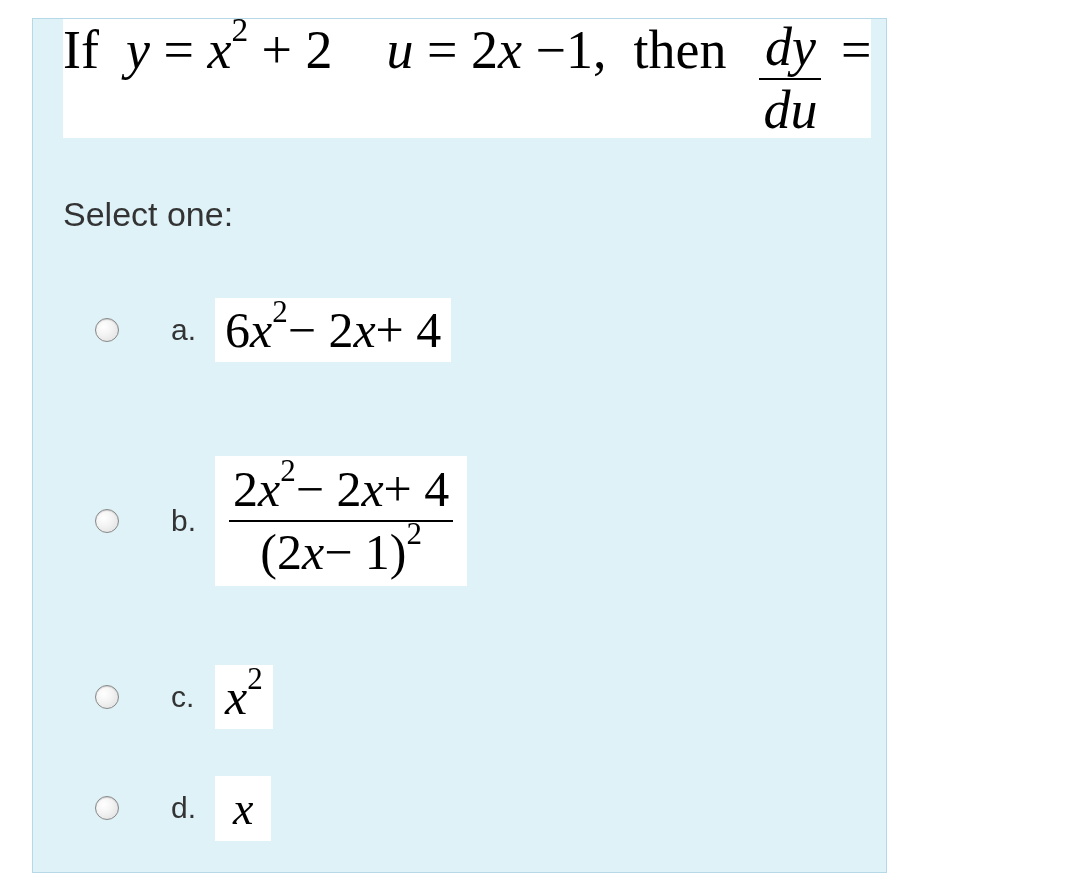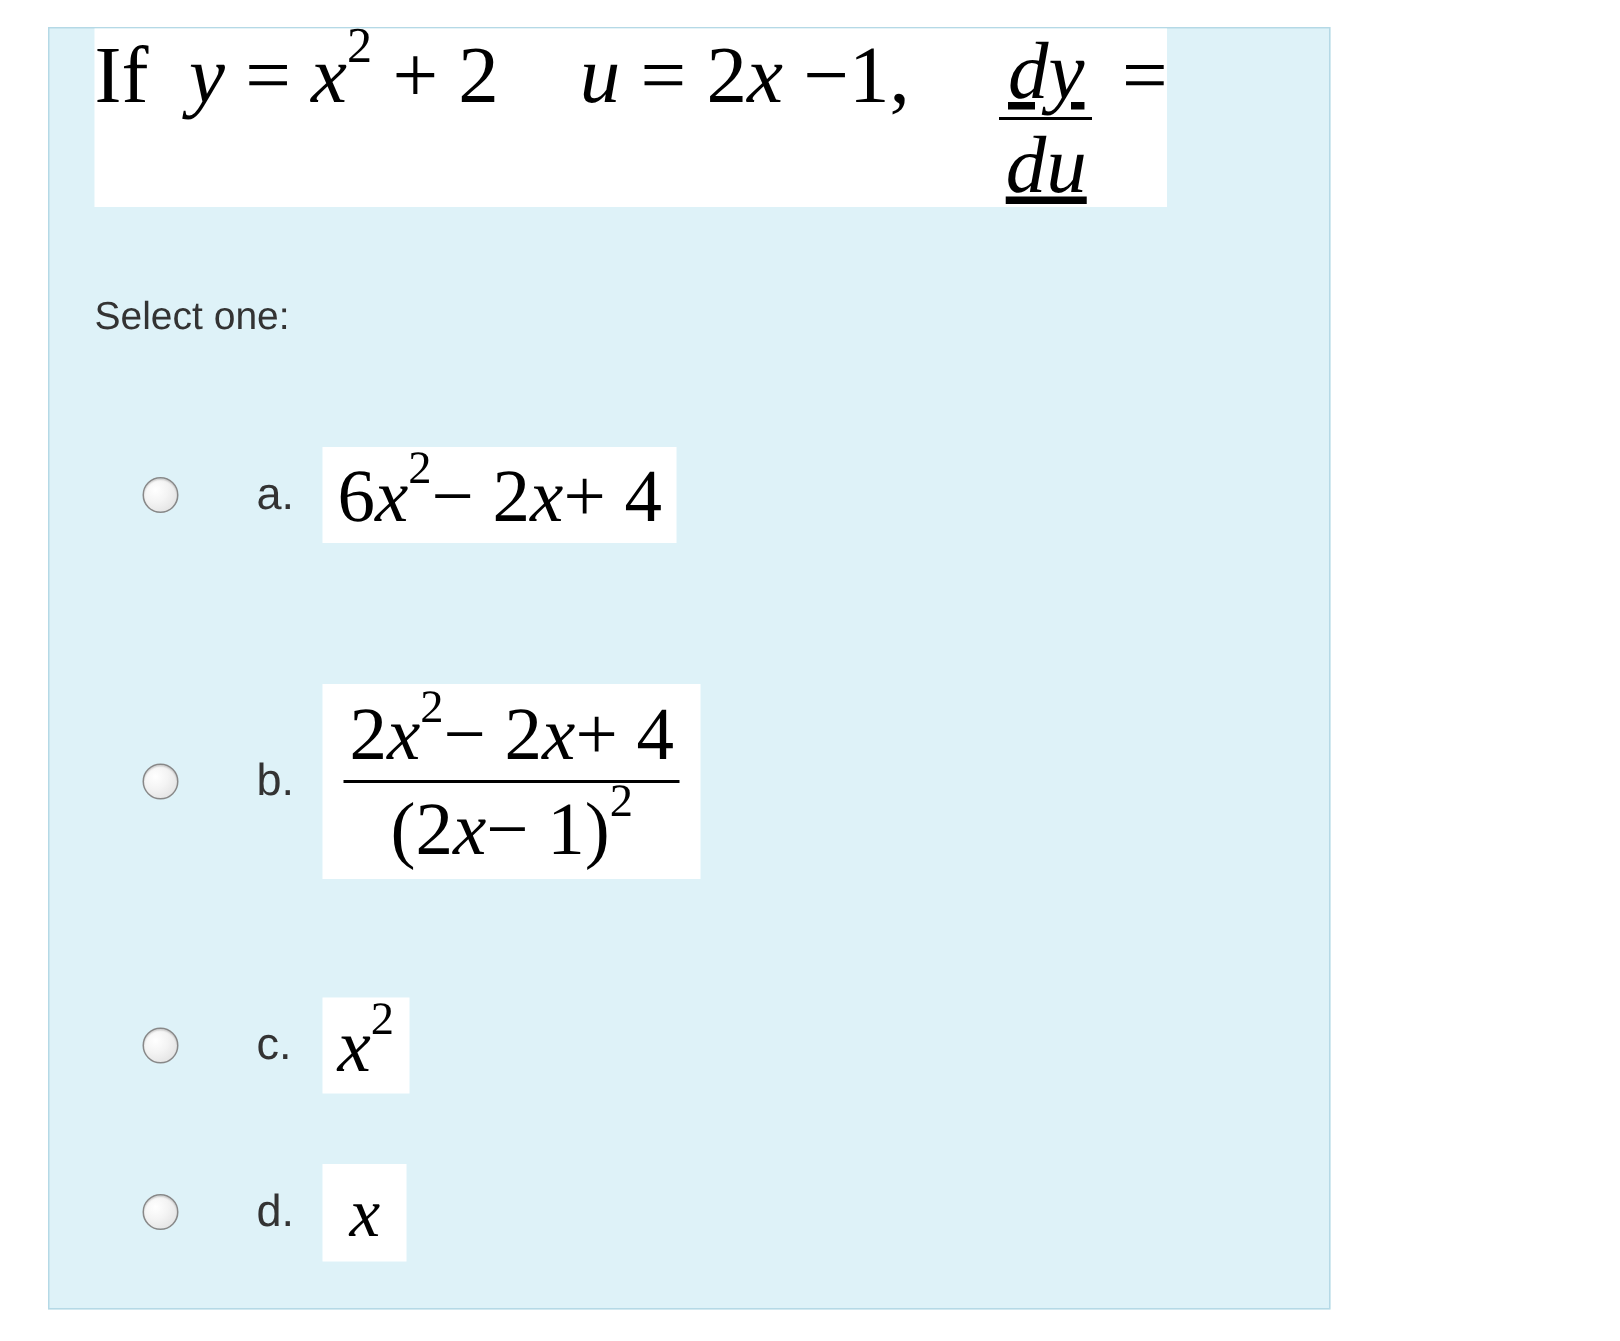--- a/index.html
+++ b/index.html
@@ -41,36 +41,35 @@
   .stem-text {
     font-size: 54px;
   }
   .frac {
     display: inline-flex;
     flex-direction: column;
     align-items: center;
     vertical-align: middle;
     margin: 0 6px;
     font-style: italic;
-    text-decoration: underline;
   }
   .frac .num, .frac .den {
     padding: 0 4px;
     line-height: 1.05;
   }
   .frac .bar {
     width: 100%;
     border-top: 2.5px solid #000;
     margin: 2px 0;
   }
   .select-label {
     position: absolute;
     left: 30px;
     top: 176px;
-    font-size: 26px;
+    font-size: 34px;
     color: #333;
   }
   .options {
     position: absolute;
     left: 62px;
     top: 246px;
   }
   .option-row {
     display: flex;
     align-items: center;
@@ -146,20 +145,21 @@
           <span class="stem-text rm"><sup>2</sup>&nbsp;</span>
         <span class="stem-text rm">+ 2</span>
         <span class="stem-text">&nbsp;&nbsp;</span>
         <span class="stem-text">&nbsp;&nbsp;</span>
         <span class="stem-text it">u</span>
         <span class="stem-text rm">&nbsp;=&nbsp;</span>
         <span class="stem-text rm">2</span>
           <span class="stem-text it">x</span>
           <span class="stem-text rm">&nbsp;−1,</span>
         <span class="stem-text">&nbsp;&nbsp;</span>
+        <span class="stem-text rm">then</span>
         <span class="stem-text">&nbsp;&nbsp;</span>
         <span class="frac">
           <span class="num stem-text">dy</span>
           <span class="bar"></span>
           <span class="den stem-text">du</span>
         </span>
         <span class="stem-text rm">&nbsp;</span>
         <span class="stem-text rm">=</span>
       </div>
     </div>

